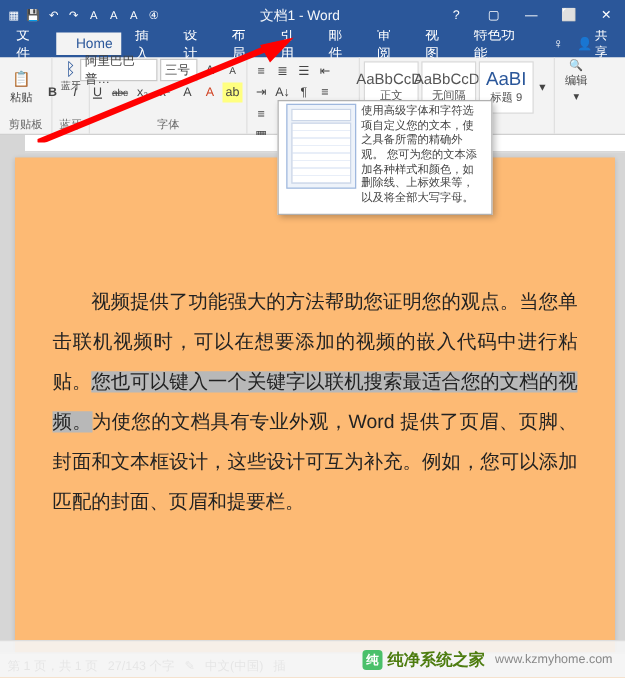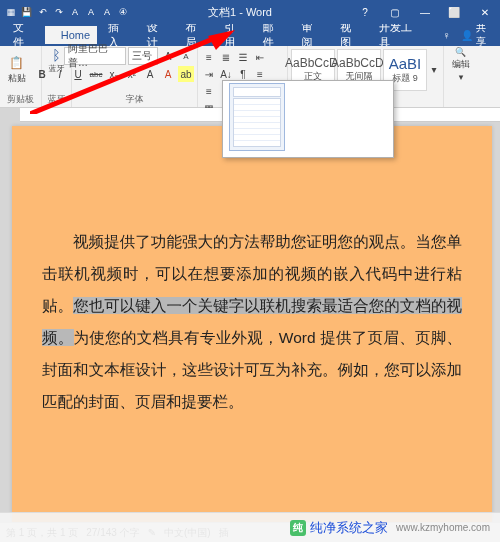--- a/index.html
+++ b/index.html
@@ -49,21 +49,21 @@
   .dlgthumb::after{content:""; position:absolute; left:3px; right:3px; top:14px; bottom:3px; background:repeating-linear-gradient(#fff,#fff 5px,#e8eef8 5px,#e8eef8 6px); border:1px solid #cbd6e8;}
   .tt-text{flex:1; line-height:1.3;}
   
   .arrow{position:absolute; z-index:6; left:30px; top:28px; pointer-events:none;}
   
   .status{height:20px; background:#f3f3f3; border-top:1px solid #d8d8d8; display:flex; align-items:center; font-size:10px; color:#555; padding:0 6px; gap:8px;}
   .status .sp{flex:1;}
   
   .footer{position:absolute; left:0; right:0; bottom:0; height:30px; background:rgba(245,245,245,.9); display:flex; align-items:center; justify-content:flex-end; padding:0 10px; font-size:13px; color:#4a6; gap:4px; border-top:1px solid #ddd; z-index:10;}
   .footer .logo{width:16px;height:16px;border-radius:3px;background:#4ac06a;color:#fff;display:flex;align-items:center;justify-content:center;font-size:10px;font-weight:bold;}
-  .footer .brand{color:#1d4ed8; font-weight:400;}
+  .footer .brand{color:#4d7c0f; font-weight:700;}
   .footer .url{color:#888; font-size:10px; margin-left:4px;}
   svg.arrow-svg{width:220px;height:86px;}
 </style>
 </head>
 <body>
 
 <div class="app">
 
   <div class="titlebar">
     <div class="t-left">
@@ -89,21 +89,21 @@
   <div class="menubar">
     <div class="tab file">文件</div>
     <div class="tab active">Home</div>
     <div class="tab">插入</div>
     <div class="tab">设计</div>
     <div class="tab">布局</div>
     <div class="tab">引用</div>
     <div class="tab">邮件</div>
     <div class="tab">审阅</div>
     <div class="tab">视图</div>
-    <div class="tab">开发工具</div>
+    <div class="tab">特色功能</div>
     <div class="spacer"></div>
     <div class="tab">♀</div>
     <div class="share">
         <span>👤</span>
         <span>共享</span>
       </div>
   </div>
 
   <div class="ribbon">
     <div class="group" style="width:42px">
@@ -204,20 +204,23 @@
     <span>✎</span>
     <span>中文(中国)</span>
     <span>插</span>
     <span class="sp"></span>
   </div>
 </div>
 
 <div class="tooltip">
   <div class="tt-body">
     <div class="dlgthumb"></div>
+    <div class="tt-text">使用高级字体和字符选项自定义您的文本，使之具备所需的精确外观。
+
+您可为您的文本添加各种样式和颜色，如删除线、上标效果等，以及将全部大写字母。</div>
   </div>
 </div>
 
 <div class="arrow">
   <svg class="arrow-svg" viewBox="0 0 220 86">
     <line x1="0" y1="86" x2="190" y2="8" stroke="#ff0000" stroke-width="5"></line>
     <polygon points="205,2 178,8 186,22" fill="#ff0000"></polygon>
   </svg>
 </div>
 

